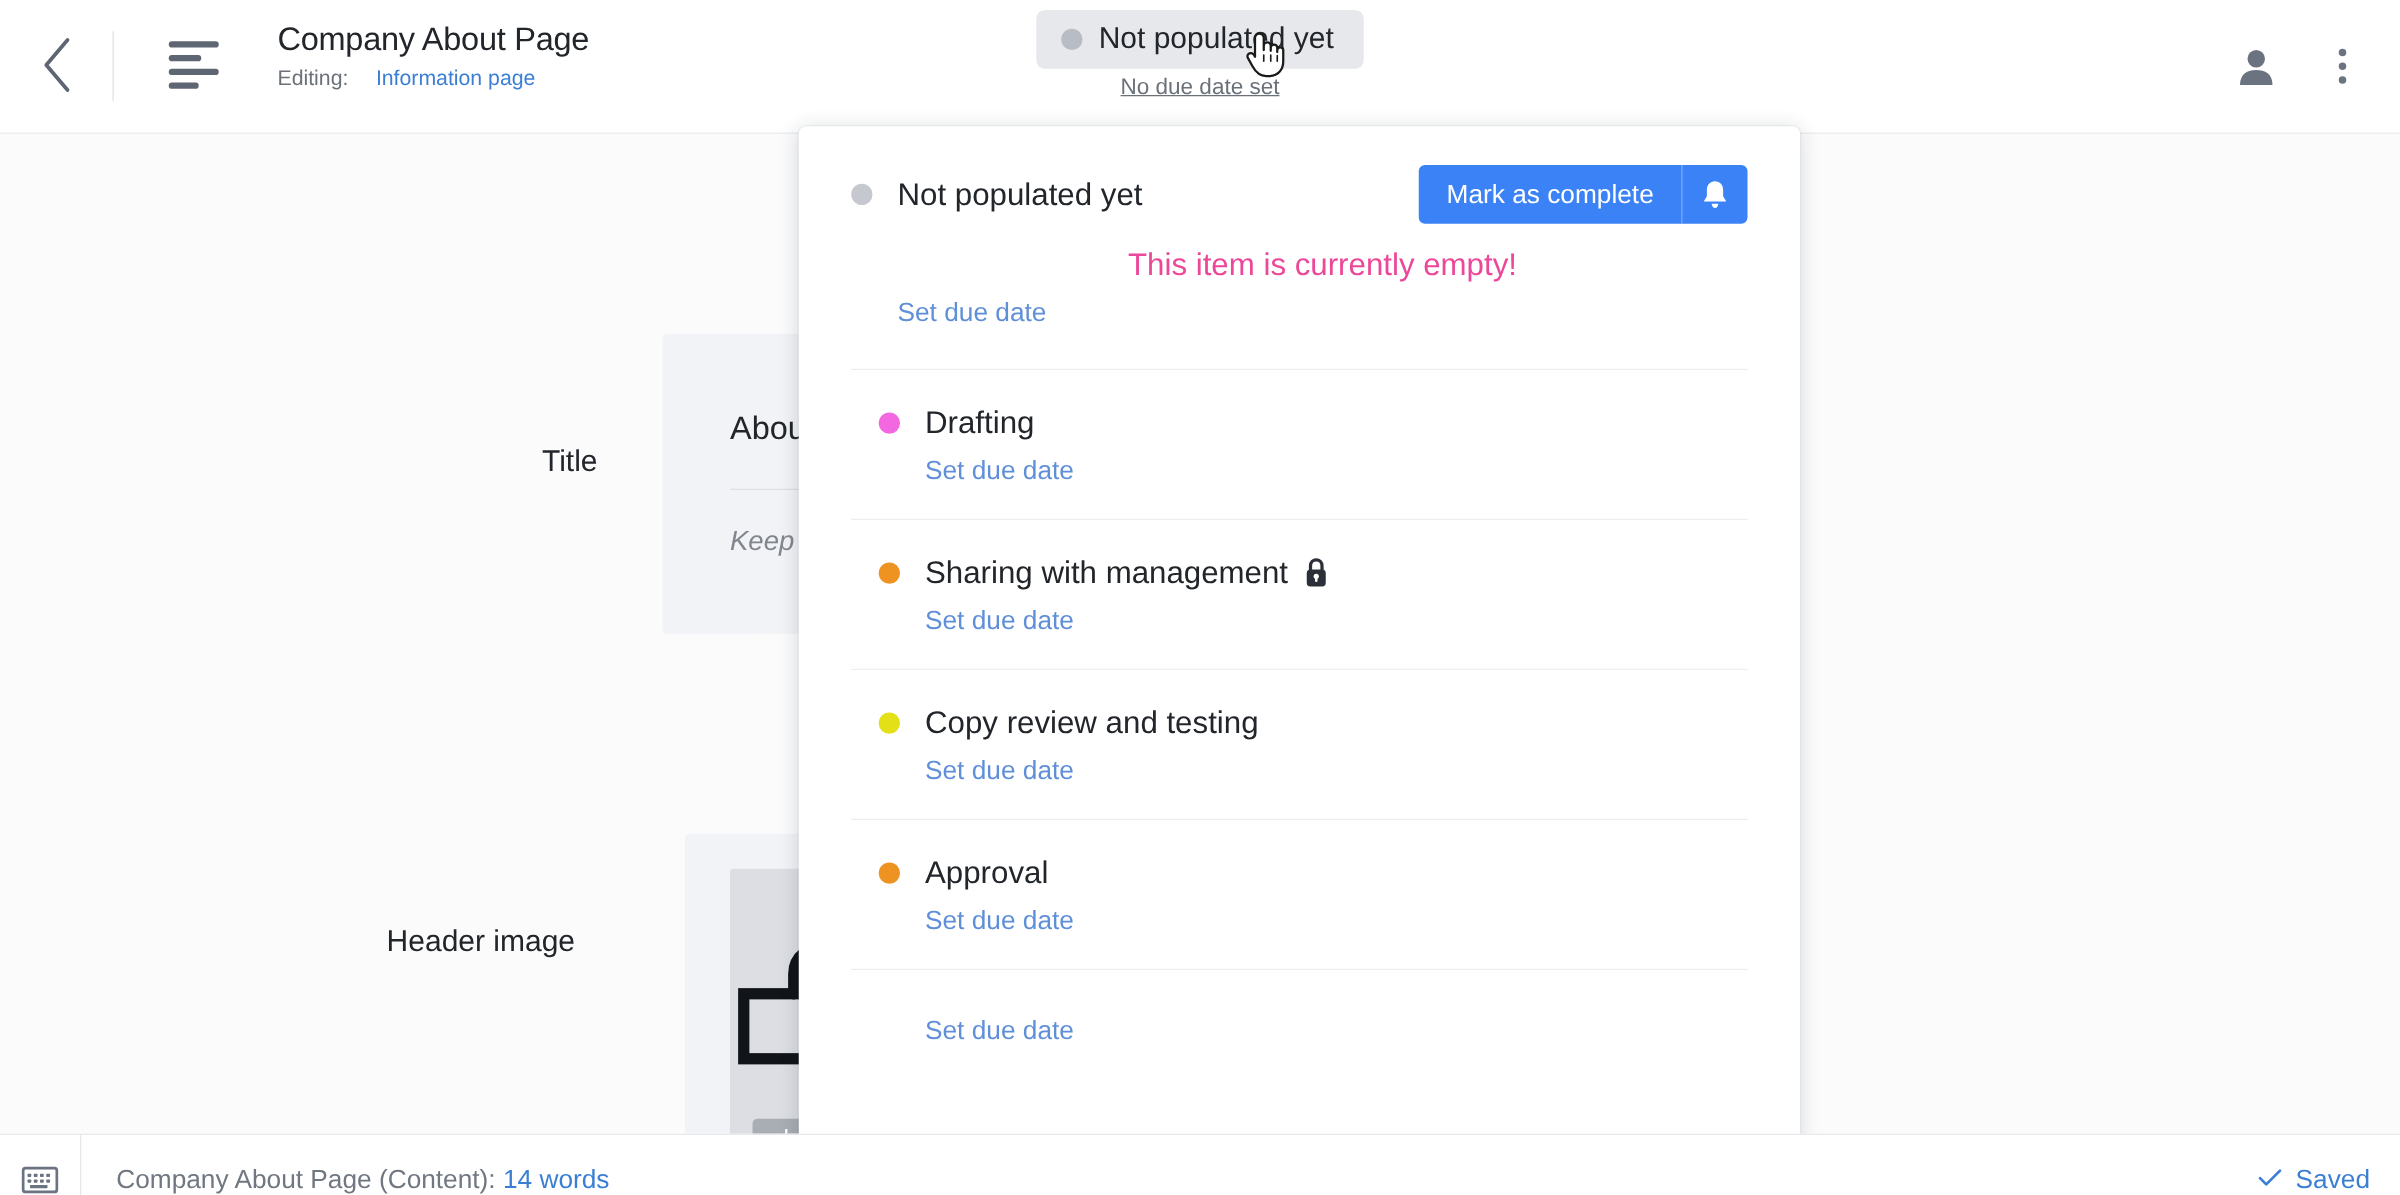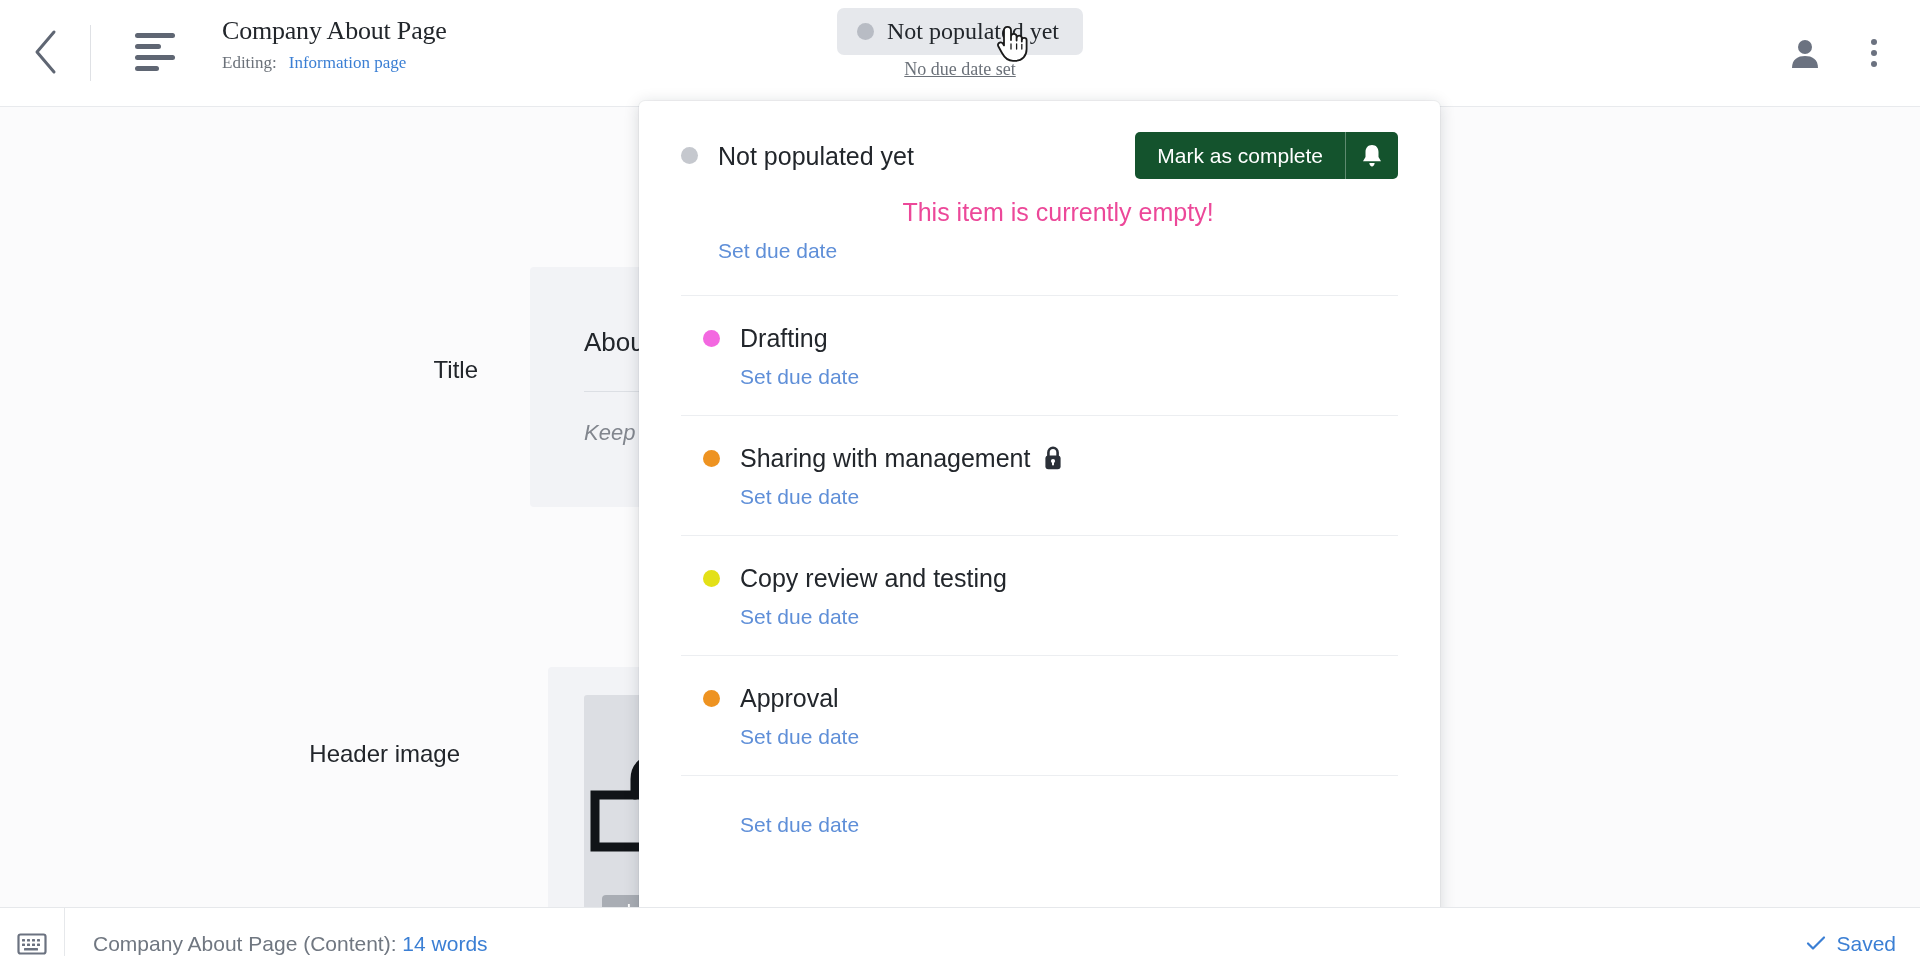--- a/index.html
+++ b/index.html
@@ -21,21 +21,20 @@
 
   
   .topbar {
     position: absolute;
     left: 0; top: 0;
     width: 1920px;
     height: 107px;
     background: #ffffff;
     border-bottom: 1px solid #e8eaed;
     z-index: 5;
-    font-family: Liberation Serif, serif;
   }
 
   .back-btn {
     position: absolute;
     left: 16px; top: 22px;
     width: 60px; height: 60px;
     display: flex; align-items: center; justify-content: center;
     cursor: pointer;
   }
   .back-btn svg { display: block; }
@@ -78,21 +77,21 @@
   }
   .template-row {
     margin-top: 4px;
     font-size: 17px;
     color: #6b7179;
     line-height: 22px;
   }
   .template-link {
     color: #3b7fd4;
     cursor: pointer;
-    margin-left: 12px;
+    margin-left: 22px;
   }
 
   
   .status-area {
     position: absolute;
     left: 815px; top: 8px;
     width: 290px;
     text-align: center;
   }
   .status-pill {
@@ -277,21 +276,21 @@
     font-size: 25px;
     color: #22262b;
     line-height: 32px;
     flex: 1;
     white-space: nowrap;
   }
 
   .complete-btn {
     display: inline-flex;
     align-items: center;
-    background: #14532d;
+    background: #3b82f6;
     border-radius: 5px;
     height: 47px;
     cursor: pointer;
     overflow: hidden;
     flex: none;
   }
   .complete-btn .cb-text {
     color: #ffffff;
     font-size: 21px;
     padding: 0 22px;

